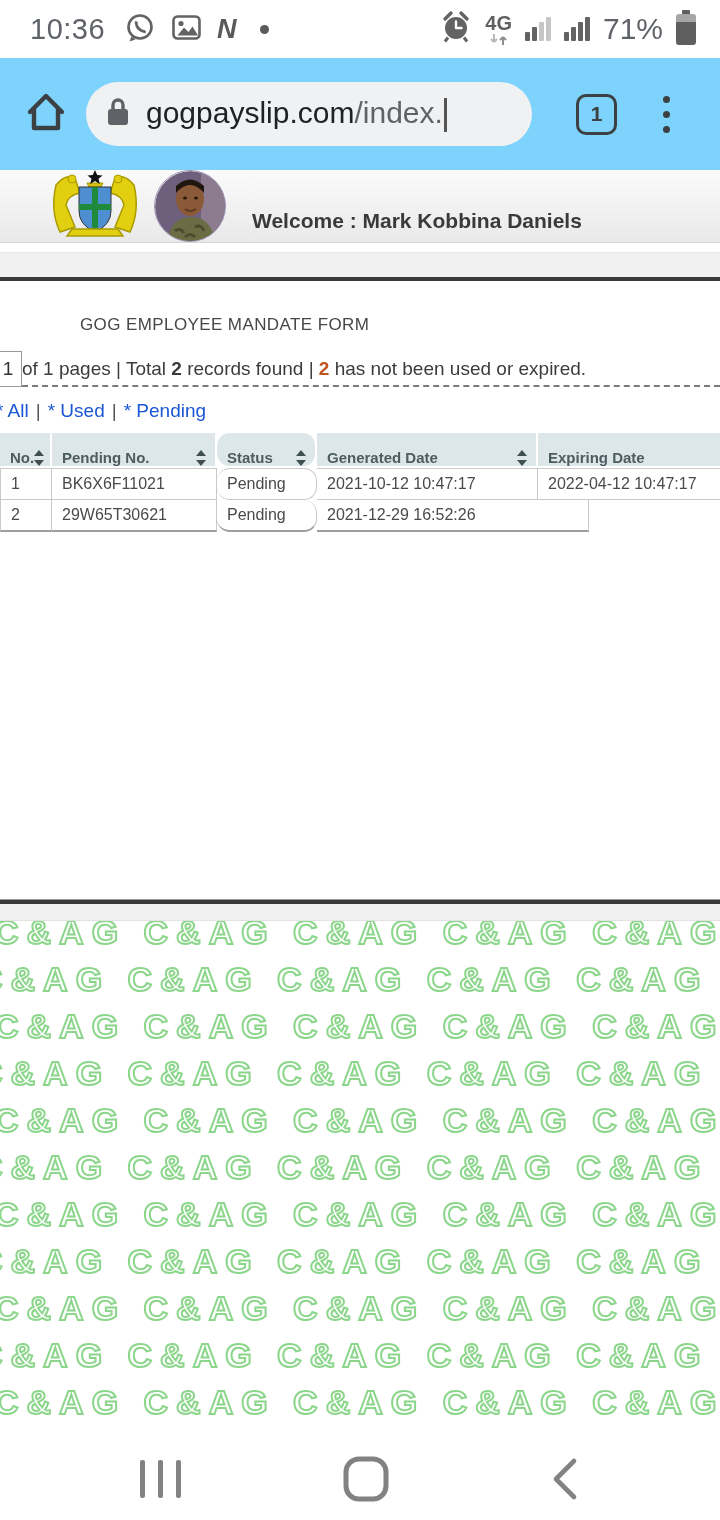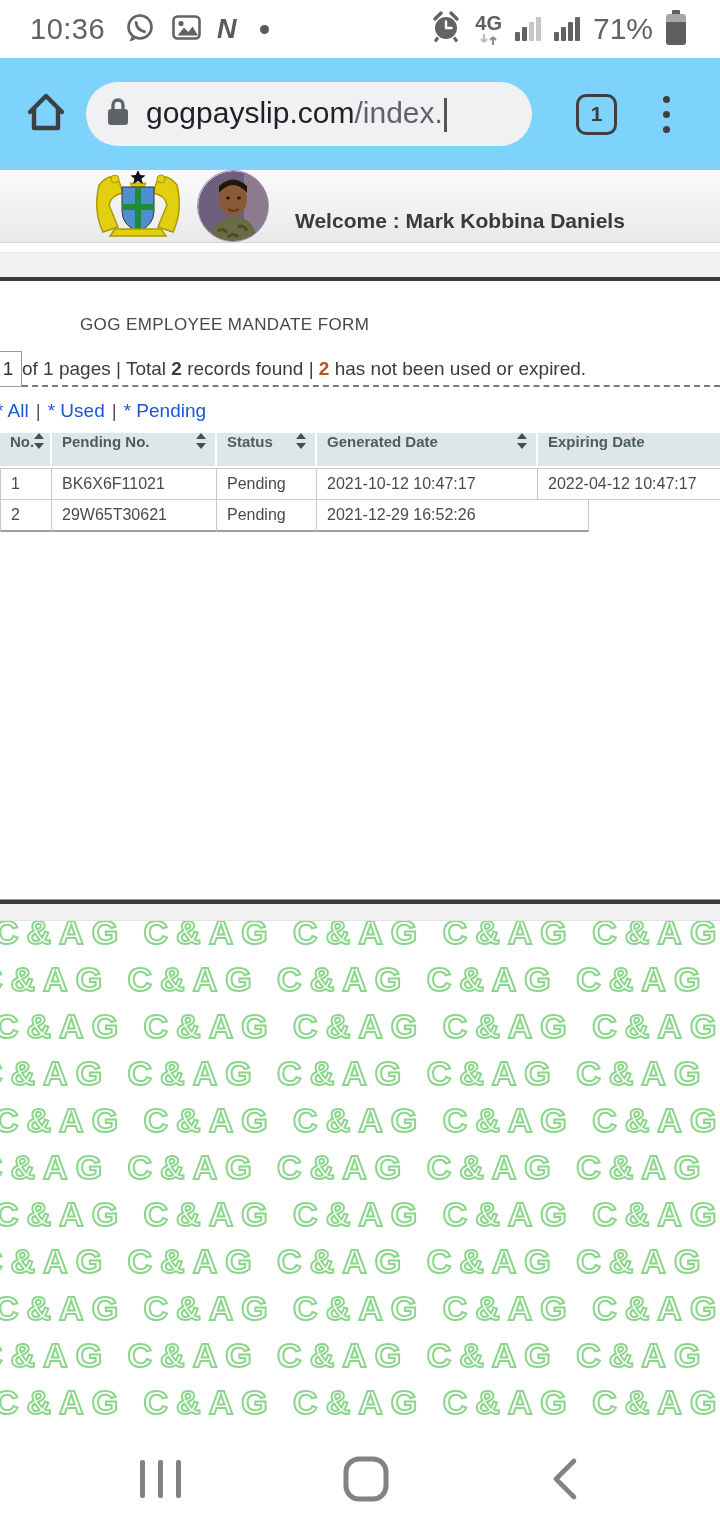--- a/index.html
+++ b/index.html
@@ -1,20 +1,20 @@
 <!DOCTYPE html>
 <html><head>
 <meta charset="utf-8">
 <style>
   * { margin:0; padding:0; box-sizing:border-box; }
   html,body { width:720px; height:1520px; overflow:hidden; background:#fff;
     font-family:"Liberation Sans", sans-serif; }
 
   
-  .status-bar { height:58px; display:flex; align-items:center; padding:0 34px 0 30px; color:#5f6368; background:#fff; }
+  .status-bar { height:58px; display:flex; align-items:center; padding:0 24px 0 30px; color:#5f6368; background:#fff; }
   .sb-time { font-size:29px; color:#5f6368; margin-right:20px; letter-spacing:0.5px; }
   .sb-left { display:flex; align-items:center; gap:15px; }
   .sb-right { margin-left:auto; display:flex; align-items:center; gap:13px; }
   .sb-n { font-size:27px; font-weight:bold; font-style:italic; color:#5a5a5a; }
   .sb-dot { width:9px; height:9px; border-radius:50%; background:#5a5a5a; margin-left:8px; }
   .sb-pct { font-size:30px; color:#5f6368; }
   .net-stack { display:flex; flex-direction:column; align-items:center; line-height:1; }
   .net-4g { font-size:20px; font-weight:bold; color:#606060; }
   .bars { display:flex; align-items:flex-end; gap:2px; height:24px; }
   .bars i { display:block; width:5px; border-radius:1px; }
@@ -26,21 +26,21 @@
   .browser-bar { height:112px; display:flex; align-items:center; padding:0 22px; background:#7dd3fc; }
   .url-pill { width:446px; height:64px; margin-left:16px; border-radius:32px; background:#f0f1f3; display:flex; align-items:center; padding:0 18px; }
   .url-text { font-size:30px; color:#202124; white-space:nowrap; overflow:hidden; }
   .url-path { color:#5f6368; }
   .cursor { display:inline-block; width:3px; height:34px; background:#555; vertical-align:middle; margin-left:1px; }
   .tab-box { margin-left:44px; width:41px; height:41px; border:3.5px solid #3c4043; border-radius:10px; display:flex; align-items:center; justify-content:center; font-size:21px; font-weight:bold; color:#3c4043; }
   .menu-dots { margin-left:46px; display:flex; flex-direction:column; gap:8px; }
   .menu-dots i { width:7px; height:7px; border-radius:50%; background:#3c4043; }
 
   
-  .site-header { height:73px; background:linear-gradient(#fbfbfb,#e9e9e9); border-bottom:1px solid #d6d6d6; display:flex; align-items:center; padding-left:91px; }
+  .site-header { height:73px; background:linear-gradient(#fbfbfb,#e9e9e9); border-bottom:1px solid #d6d6d6; display:flex; align-items:center; padding-left:48px; }
   .avatar { width:72px; height:72px; border-radius:50%; overflow:hidden; margin-left:12px; border:1px solid #9a93b5; flex:0 0 auto; }
   .welcome { margin-left:26px; margin-top:30px; font-size:21px; font-weight:bold; color:#3a3a3a; }
 
   .strip-white { height:9px; background:#fff; }
   .strip-gray { height:25px; background:#f1f1f1; border-top:1px solid #e6e6e6; }
   .bar-dark { height:4px; background:#3b3b3b; }
 
   
   .content { height:616px; background:#fff; overflow:hidden; }
   .form-title { margin:34px 0 0 80px; font-size:17px; color:#474747; letter-spacing:0.4px; }
@@ -48,22 +48,22 @@
   .page-input { width:28px; height:36px; border:1px solid #9a9a9a; margin-left:-6px; text-align:center; font-size:19px; color:#333; background:#fff; font-family:"Liberation Sans",sans-serif; }
   .pag-text { flex:1; margin-left:0; padding-bottom:5px; border-bottom:2px dashed #7a7a7a; font-size:19px; color:#3c3c3c; white-space:nowrap; overflow:visible; }
   .pag-bold { font-weight:bold; }
   .pag-orange { font-weight:bold; color:#c0521d; }
   .filters { margin:13px 0 0 -4px; font-size:19px; white-space:nowrap; }
   .filters a { color:#1a56d6; text-decoration:none; }
   .filters .sep { color:#555; margin:0 7px; }
 
   .tbl { margin-top:11px; width:810px; }
   .thead { display:flex; }
-  .th { height:33px; background:#dde7e9; display:flex; align-items:flex-start; padding-left:10px; font-size:15px; font-weight:bold; color:#4c5c60; border-right:2px solid #fff; }
-  .c0 { width:52px; } .c1 { width:165px; } .c2 { width:100px; } .c3 { width:221px; } .c4 { width:272px; border-right:none; }
+  .th { height:33px; background:#dde7e9; display:flex; align-items:flex-end; padding-left:10px; font-size:15px; font-weight:bold; color:#4c5c60; border-right:2px solid #fff; }
+  .c0 { width:52px; } .c1 { width:165px; } .c2 { width:100px;border-radius:13px; } .c3 { width:221px; } .c4 { width:272px; border-right:none; }
   .sort { margin-left:auto; margin-right:9px; display:flex; flex-direction:column; gap:4px; cursor:pointer; }
   .tri-up { width:0; height:0; border-left:5px solid transparent; border-right:5px solid transparent; border-bottom:6px solid #3f4f52; }
   .tri-down { width:0; height:0; border-left:5px solid transparent; border-right:5px solid transparent; border-top:6px solid #3f4f52; }
   .tbody { margin-top:2px; }
   .trow { display:flex; }
   .td { height:32px; display:flex; align-items:center; padding-left:10px; font-size:16px; color:#4a4a4a; background:#fff; border-right:1px solid #c9c9c9; border-bottom:1px solid #c9c9c9; }
   .trow .td:first-child { border-left:1px solid #c9c9c9; }
   .tbody .trow:first-child .td { border-top:1px solid #c9c9c9; }
   .tbody .trow:last-child .td { border-bottom:2px solid #9e9e9e; }
 

